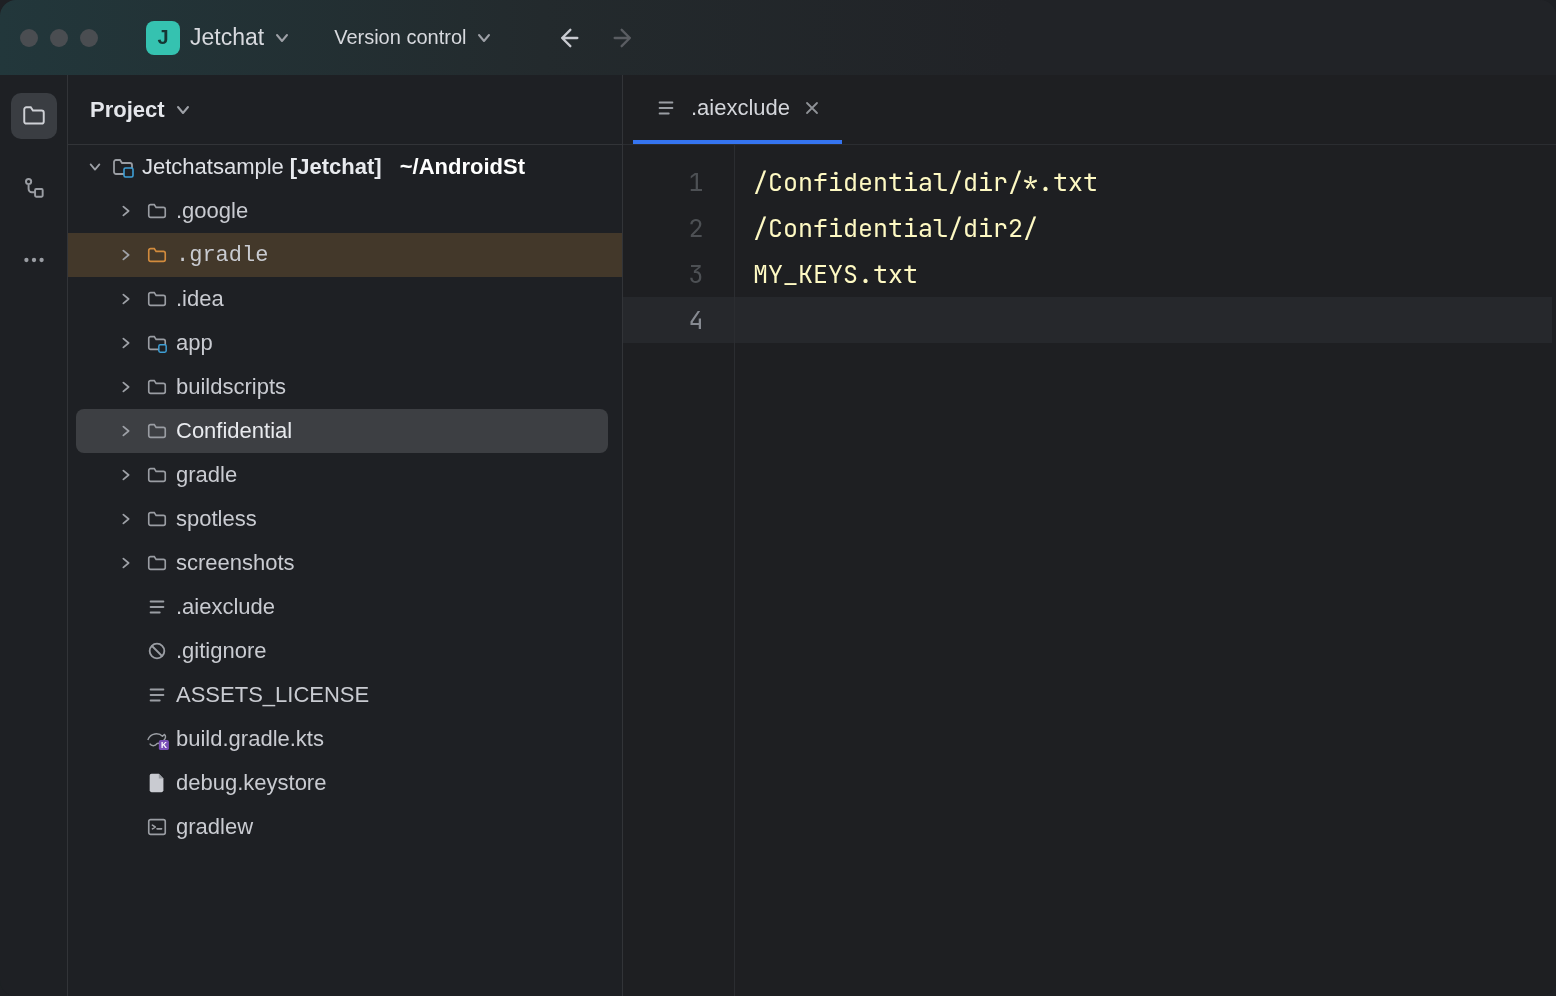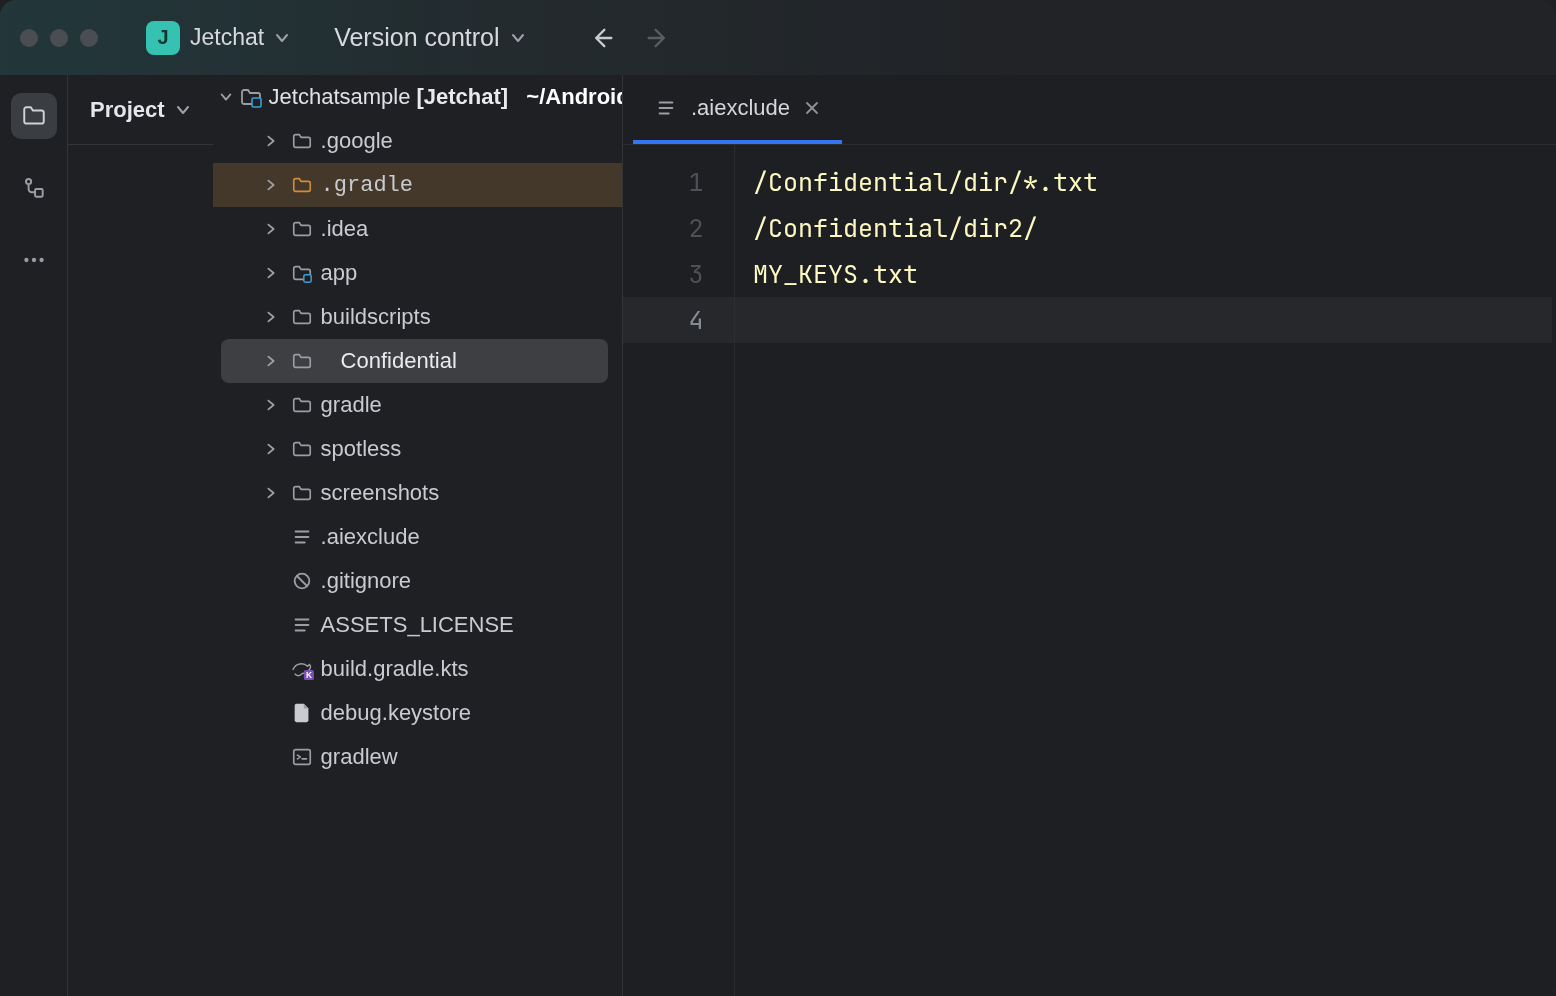--- a/index.html
+++ b/index.html
@@ -17,21 +17,21 @@
   }
   .traffic-lights { display: flex; gap: 12px; margin-right: 30px; }
   .traffic-light { width: 18px; height: 18px; border-radius: 50%; background: #4a4d51; }
   .project-badge {
     width: 34px; height: 34px; border-radius: 8px; background: #35c2b0;
     display: flex; align-items: center; justify-content: center;
     color: #153633; font-weight: 600; font-size: 20px;
   }
   .title-project { display: flex; align-items: center; gap: 10px; color: #d7d9de; font-size: 23px; font-weight: 500;}
   .chev { display:inline-flex; }
-  .title-vc { display: flex; align-items: center; gap: 10px; color: #d7d9de; font-size: 25px; margin-left: 26px;}
+  .title-vc { display: flex; align-items: center; gap: 10px; color: #d7d9de; font-size: 20px; margin-left: 26px;}
   .nav-arrows { display: flex; gap: 28px; margin-left: 44px; }
   .nav-arrow { display:flex; align-items:center; justify-content:center; }
 
   
   .main { flex: 1; display: flex; min-height: 0; }
 
   
   .tool-strip {
     width: 68px;
     background: #1e2024;
@@ -44,21 +44,21 @@
     display: flex; align-items: center; justify-content: center;
   }
   .tool-btn.active { background: #3a3d42; }
   .tool-icon svg { display:block; }
 
   
   .project-panel {
     width: 555px;
     background: #1e2024;
     border-right: 1px solid #323438;
-    display: flex; flex-direction: row;
+    display: flex; flex-direction: column;
     overflow: hidden;
   }
   .project-header {
     height: 70px; display: flex; align-items: center; padding: 0 22px; gap: 10px;
     border-bottom: 1px solid #323438;
   }
   .project-header .label { color: #e4e6eb; font-size: 22px; font-weight: 600; }
   .project-tree { flex:1; overflow: hidden; font-size: 22px; }
   .tree-row {
     height: 44px; display: flex; align-items: center;
@@ -67,21 +67,21 @@
   }
   .tree-row .indent { display:inline-block; }
   .tree-row .disclosure { width: 18px; display:inline-flex; justify-content:center; }
   .tree-row .node-icon { width: 26px; display:inline-flex; justify-content:center; }
   .tree-row .node-label { color: #c9cbd1; }
   .tree-row .node-extra { color: #ffffff; font-weight: 700;}
   .tree-row.root .node-label { color: #dfe1e6; }
   .tree-row.root .brackets { font-weight: 700; color: #e8eaee;}
   .tree-row.highlighted { background: #43382a; font-family: Liberation Mono, monospace; }
   .tree-row.selected { background: #3d3f43; border-radius: 8px; margin: 0 14px 0 8px; padding-right: 8px;}
-  .tree-row.selected .node-label { color: #e8eaee; margin-left: 20px; }
+  .tree-row.selected .node-label { color: #e8eaee; }
 
   
   .editor { flex:1; display:flex; flex-direction: column; background: #1e1f22; min-width:0;}
   .editor-tabs { height: 70px; display:flex; align-items:stretch; border-bottom: 1px solid #2b2d31; padding-left: 10px;}
   .editor-tab {
     display:flex; align-items:center; gap: 14px; padding: 0 22px;
     border-bottom: 4px solid transparent; position: relative;
   }
   .editor-tab.active { border-bottom-color: #3574f0; }
   .editor-tab .tab-label { color: #d4d6db; font-size: 22px; }

